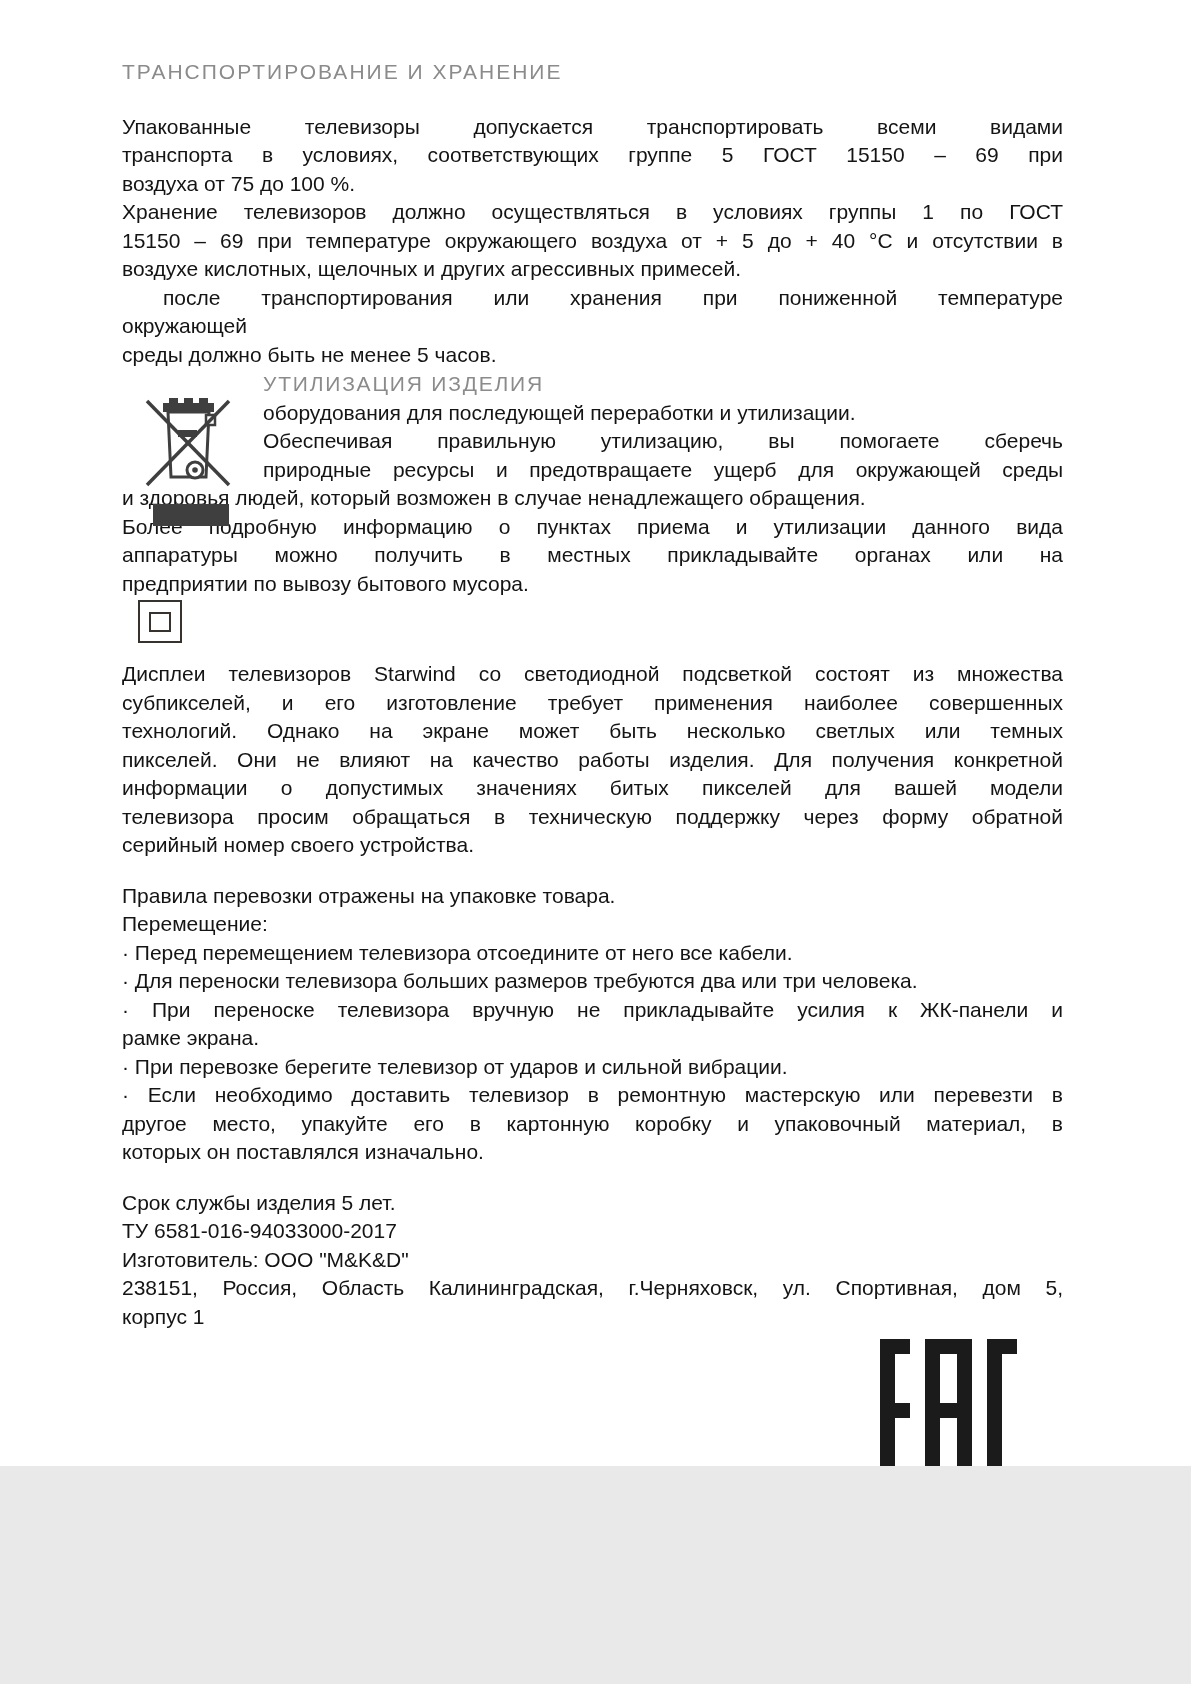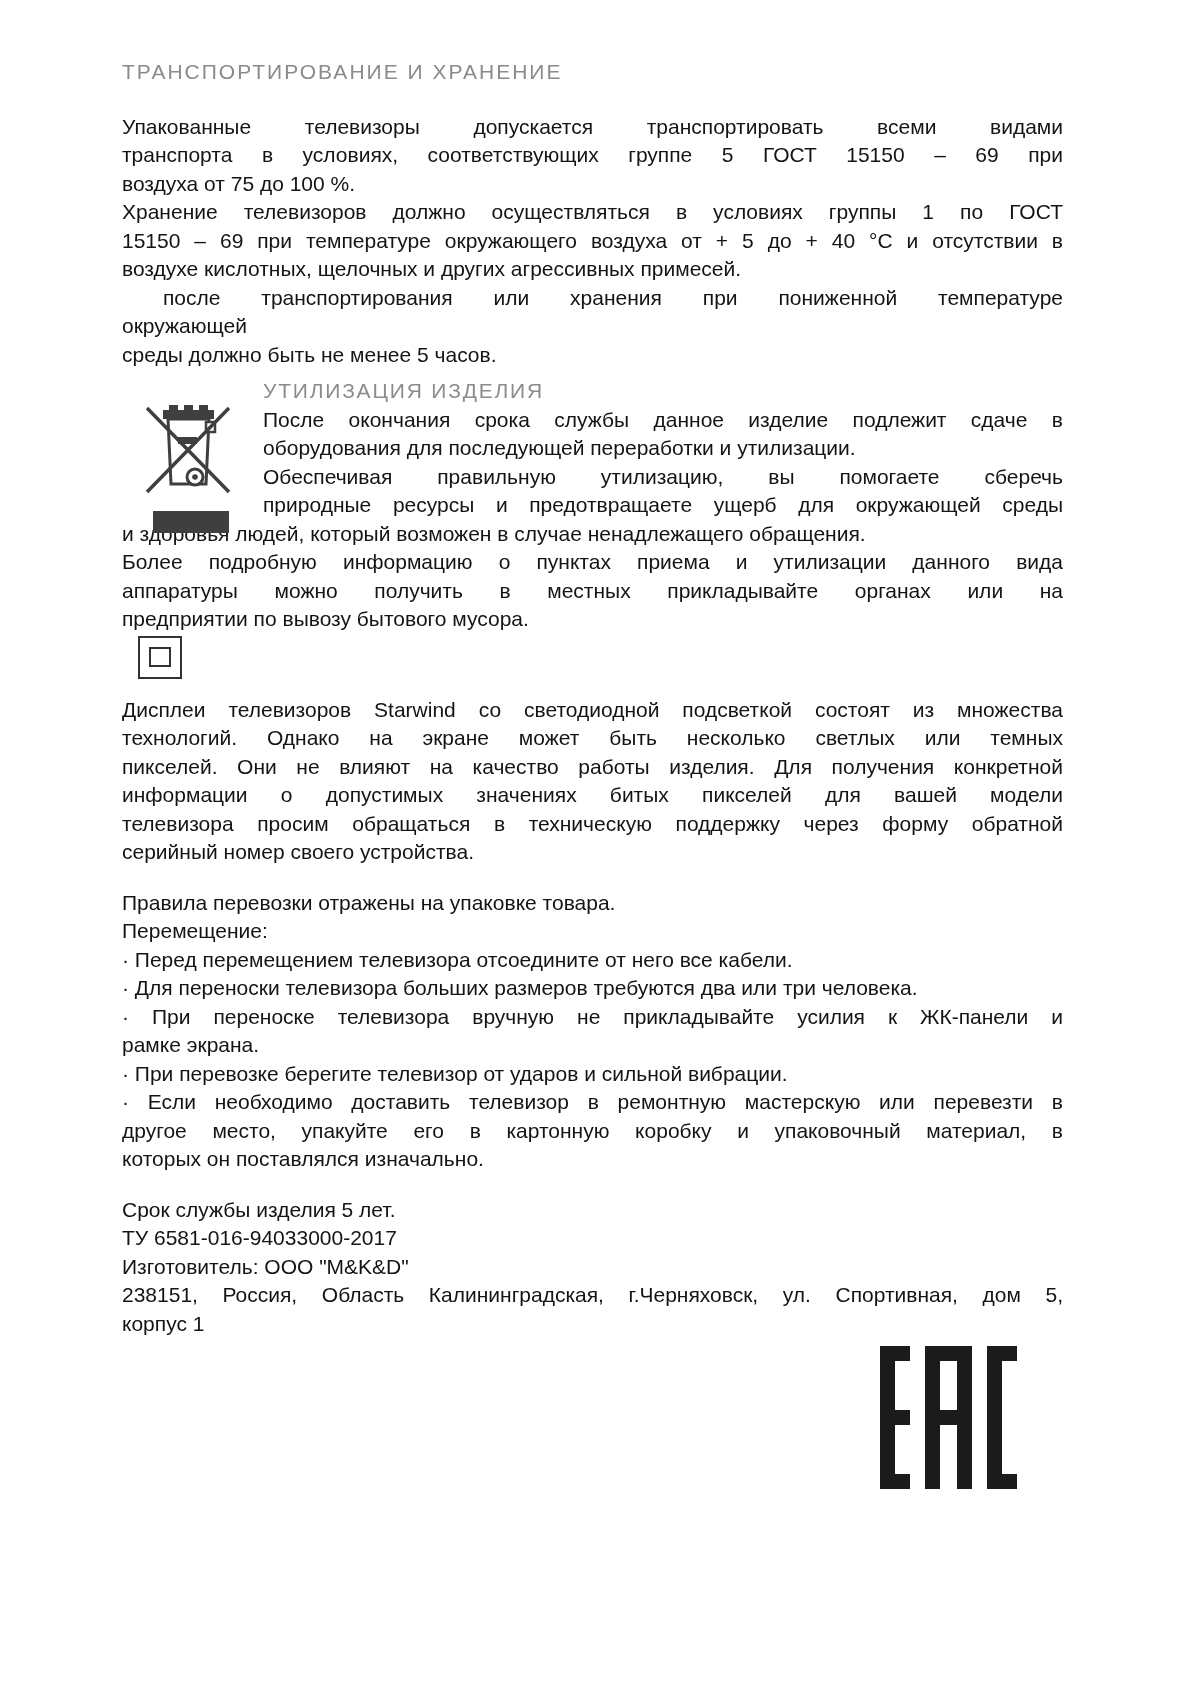--- a/index.html
+++ b/index.html
@@ -1,28 +1,28 @@
 <!DOCTYPE html>
 <html><head>
 <meta charset="utf-8">
 <style>
   html,body{margin:0;padding:0;background:#e9e9e9;}
   .page{
     position:relative;
-    width:1191px;height:1684px;
+    width:1191px;height:1466px;
     margin:0 auto;
     background:#ffffff;
     box-sizing:border-box;
     padding:58px 128px 0 122px;
     font-family:"Liberation Sans","DejaVu Sans",sans-serif;
     font-size:21px;line-height:28.5px;color:#141414;
     overflow:hidden;
   }
   .h1{color:#8b8b8b;letter-spacing:2px;margin:0 0 26px 0;white-space:pre;}
-  .h2{color:#8b8b8b;letter-spacing:1.8px;margin:8px 0 0 141px;white-space:pre;}
+  .h2{color:#8b8b8b;letter-spacing:1.8px;margin:1px 0 0 141px;white-space:pre;}
   .ln{white-space:pre-wrap;}
   .jl{text-align:justify;text-align-last:justify;}
   .disposal{position:relative;}
   .disposal .indent{margin-left:141px;}
   .weee{position:absolute;left:22px;top:-6px;width:110px;}
   .weee-bar{width:76px;height:22px;background:#3f3f3f;margin:8px 0 0 9px;}
   .sq-wrap{margin:2px 0 17px 16px;}
   .sq-outer{width:44px;height:43px;border:2.5px solid #38322e;box-sizing:border-box;
             display:flex;align-items:center;justify-content:center;}
   .sq-inner{width:22px;height:20px;border:2.5px solid #38322e;box-sizing:border-box;}
@@ -61,21 +61,20 @@
         <rect x="34" y="37" width="19" height="7" fill="#3f3f3f"></rect>
         <rect x="62" y="22" width="9" height="10" fill="#ffffff" stroke="#3f3f3f" stroke-width="2.5"></rect>
         <circle cx="51" cy="77" r="8" fill="#ffffff" stroke="#3f3f3f" stroke-width="3"></circle>
         <circle cx="51" cy="77" r="2.8" fill="#3f3f3f"></circle>
         <line x1="3" y1="8" x2="85" y2="92" stroke="#3f3f3f" stroke-width="3.5"></line>
         <line x1="85" y1="8" x2="3" y2="92" stroke="#3f3f3f" stroke-width="3.5"></line>
       </svg>
       <div class="weee-bar"></div>
     </div>
     <div class="indent">
-        <div class="ln jl">После окончания срока службы данное изделие подлежит сдаче в</div>
         <div class="ln">оборудования для последующей переработки и утилизации.</div>
         <div class="ln jl">Обеспечивая правильную утилизацию, вы помогаете сберечь</div>
         <div class="ln jl">природные ресурсы и предотвращаете ущерб для окружающей среды</div>
       </div>
   </div>
 
   <div>
       <div class="ln">и здоровья людей, который возможен в случае ненадлежащего обращения.</div>
       <div class="ln jl">Более подробную информацию о пунктах приема и утилизации данного вида</div>
       <div class="ln jl">аппаратуры можно получить в местных прикладывайте органах или на</div>
@@ -83,20 +82,21 @@
     </div>
 
   <div class="sq-wrap">
     <div class="sq-outer">
       <div class="sq-inner"></div>
     </div>
   </div>
 
   <div>
       <div class="ln jl">Дисплеи телевизоров Starwind со светодиодной подсветкой состоят из множества</div>
+      <div class="ln jl">субпикселей, и его изготовление требует применения наиболее совершенных</div>
       <div class="ln jl">технологий. Однако на экране может быть несколько светлых или темных</div>
       <div class="ln jl">пикселей. Они не влияют на качество работы изделия. Для получения конкретной</div>
       <div class="ln jl">информации о допустимых значениях битых пикселей для вашей модели</div>
       <div class="ln jl">телевизора просим обращаться в техническую поддержку через форму обратной</div>
       <div class="ln">серийный номер своего устройства.</div>
     </div>
 
   <div class="vgap"></div>
 
   <div>

